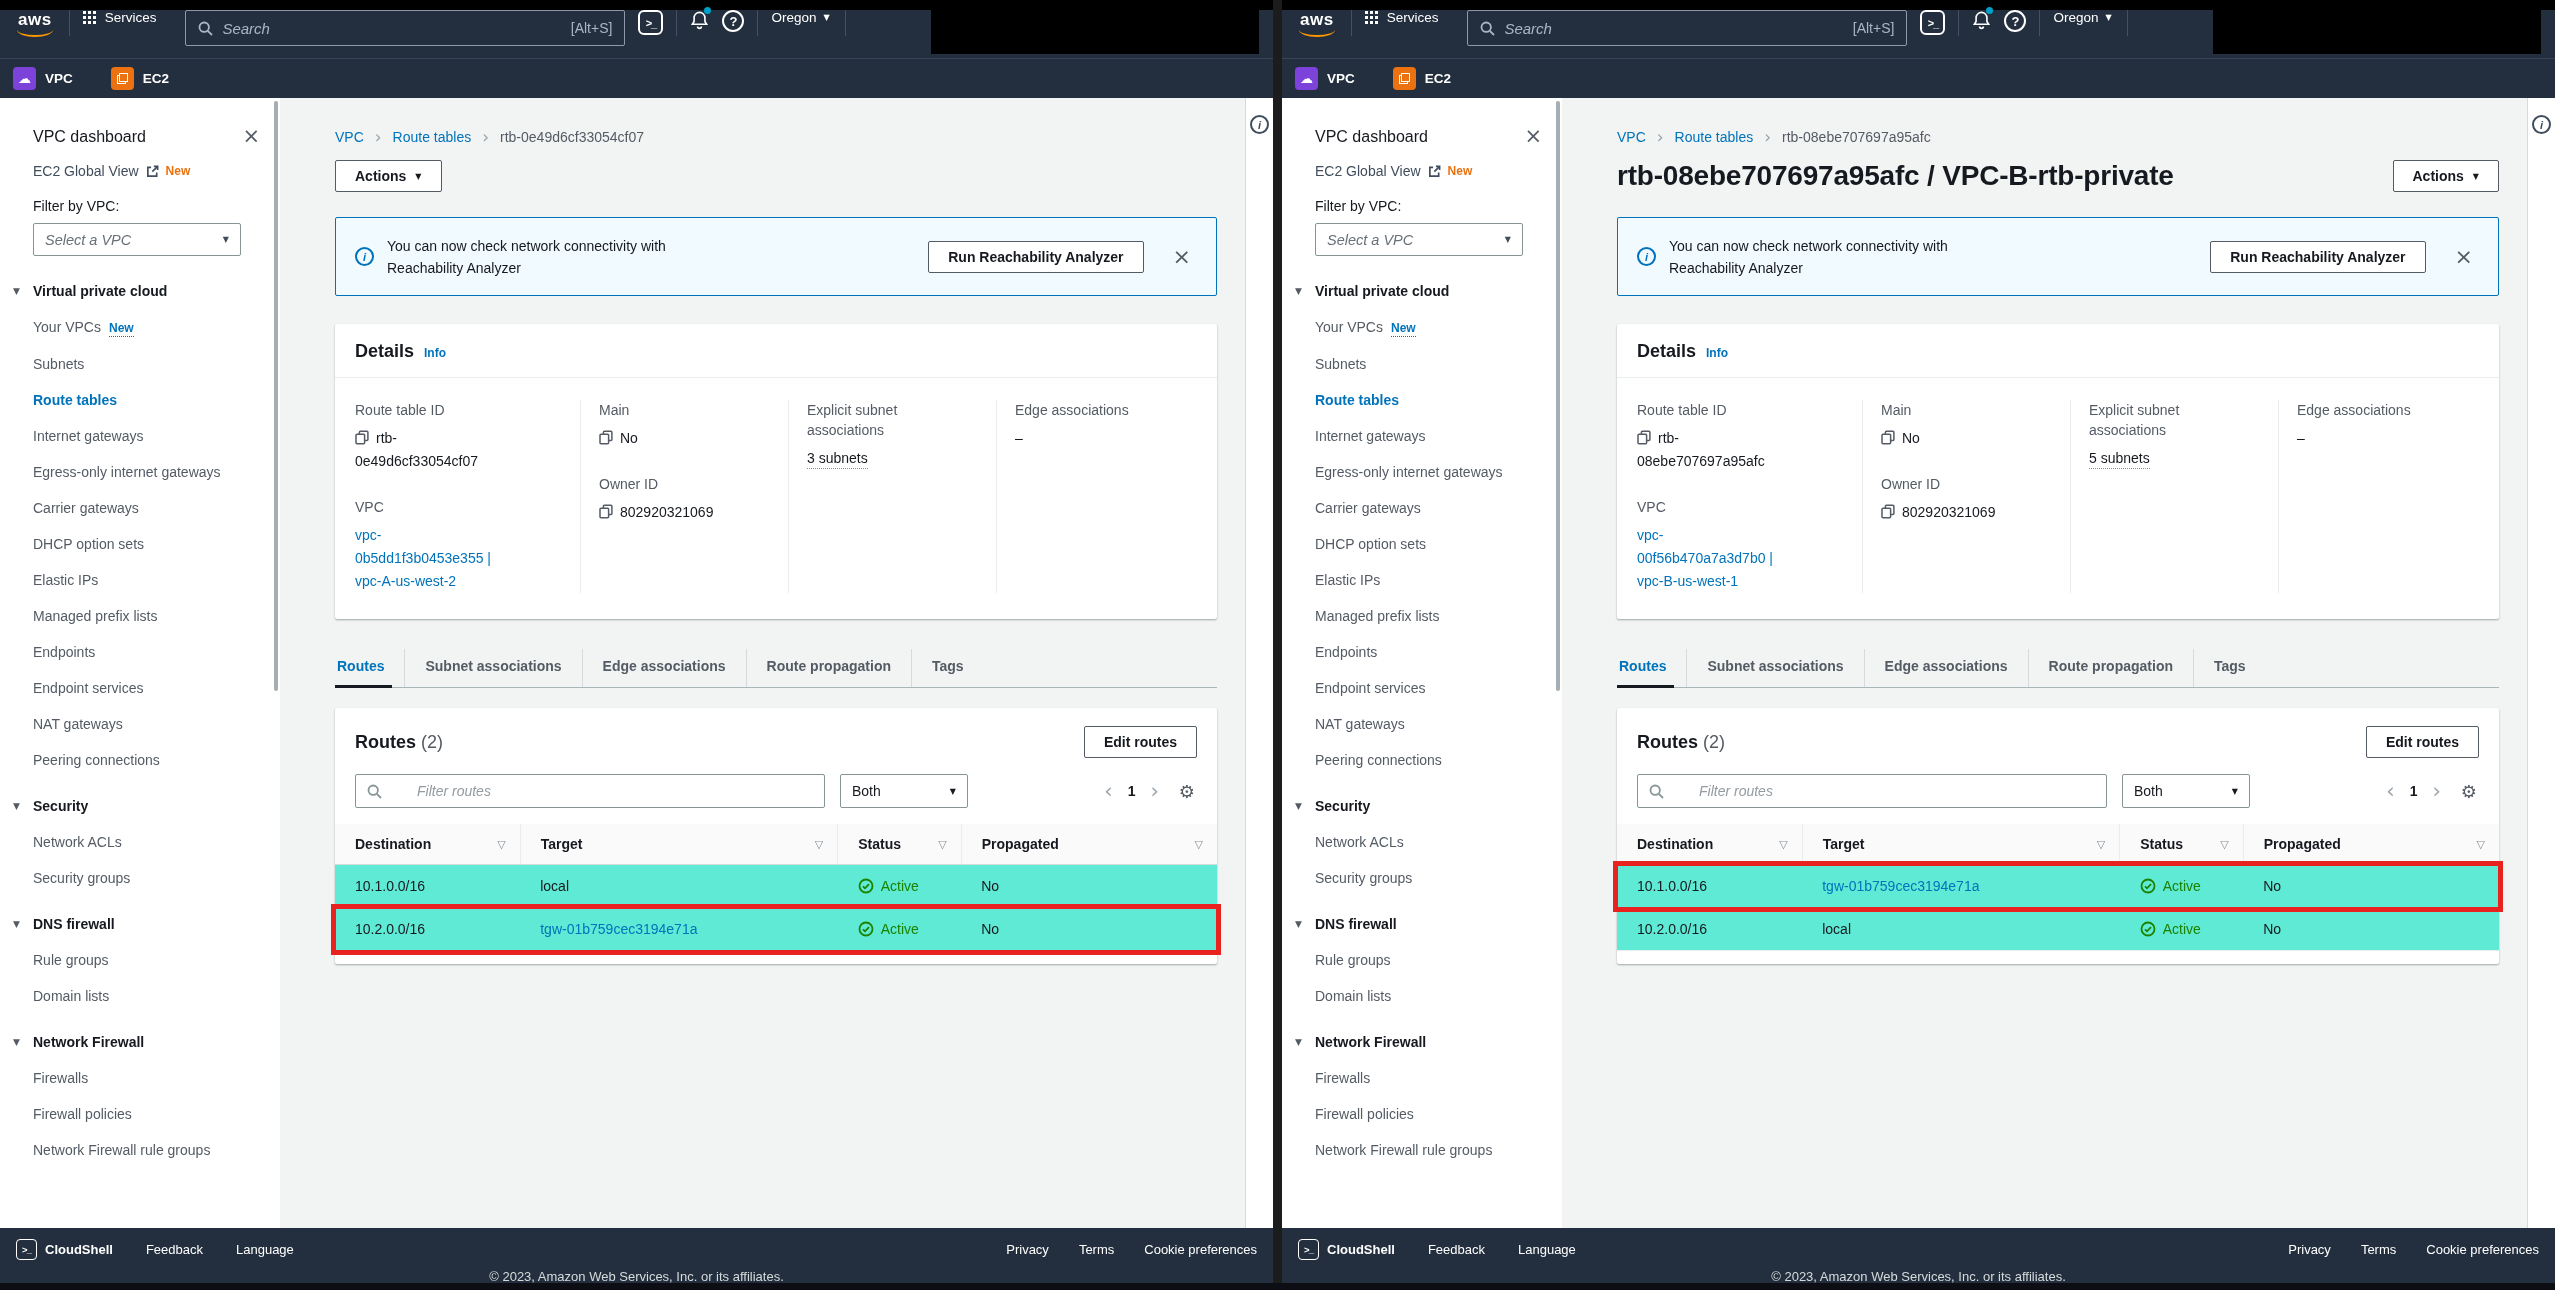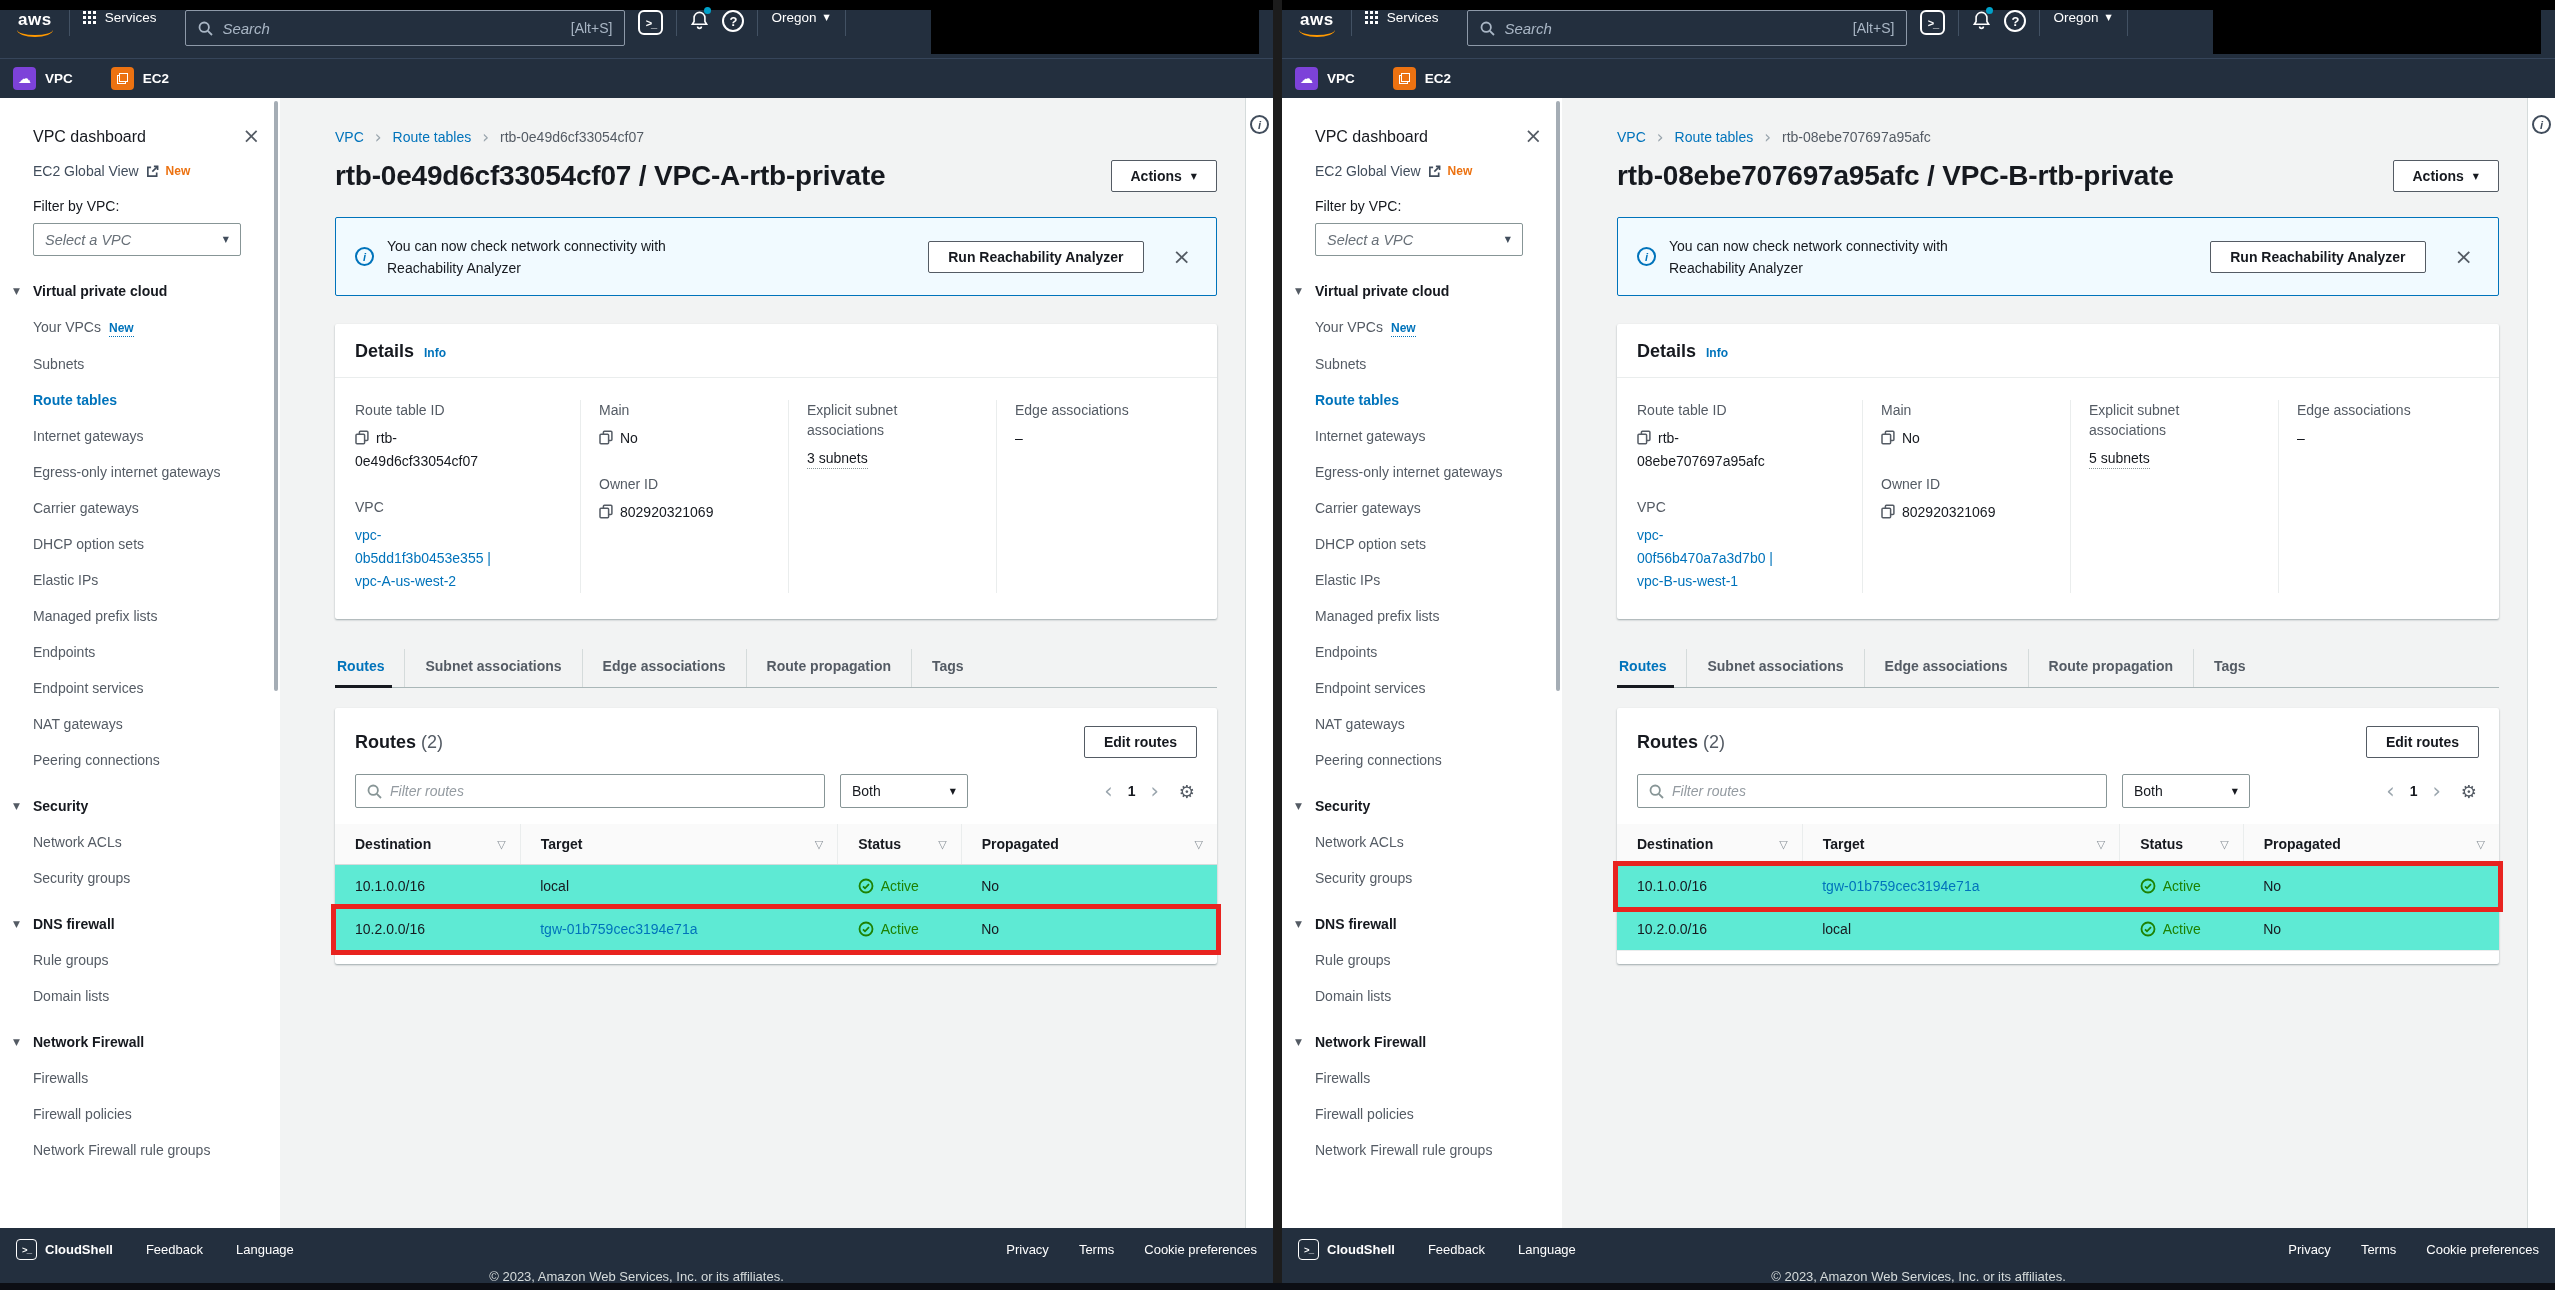--- a/index.html
+++ b/index.html
@@ -112,21 +112,21 @@
   .tab + .tab { border-left:1px solid #d5dbdb; }
   .tab.selected { color:#0073bb; }
   .tab.selected::after { content:""; position:absolute; left:0; right:12px; bottom:-1px; height:3px; background:#16191f; }
 
   .routes-head { display:flex; justify-content:space-between; align-items:center; padding:18px 20px 6px; }
   .routes-title { font-size:18px; font-weight:bold; color:#16191f; }
   .routes-count { font-weight:normal; color:#545b64; }
   .filter-row { display:flex; align-items:center; padding:10px 20px 16px; }
   .filter-input { width:470px; height:34px; border:1px solid #879596; border-radius:2px; display:flex; align-items:center;
       gap:8px; padding:0 11px; color:#879596; background:#fff; }
-  .filter-input input { flex:1; border:none; outline:none; font-size:14px; font-style:italic; color:#c2410c; font-family:"Liberation Sans",sans-serif; }
+  .filter-input input { flex:1; border:none; outline:none; font-size:14px; font-style:italic; color:#c2410c; font-family:"Liberation Sans",sans-serif;margin-left:27px; }
   .filter-input input::placeholder { color:#949ba1; font-style:italic; }
   .both-select { width:128px; height:34px; border:1px solid #879596; border-radius:2px; margin-left:15px; display:flex;
       align-items:center; justify-content:space-between; padding:0 11px; font-size:14px; color:#16191f; cursor:pointer; }
   .both-select .caret-sm { color:#16191f; }
   .pager { margin-left:auto; display:flex; align-items:center; gap:15px; }
   .pg-arrow { color:#9aa5ad; font-size:21px; line-height:18px; cursor:pointer; }
   .pg-num { font-size:14px; font-weight:bold; color:#16191f; }
   .gear { margin-left:20px; margin-right:2px; color:#545b64; font-size:18px; cursor:pointer; }
 
   table.routes { width:100%; border-collapse:collapse; }
@@ -338,21 +338,20 @@
 
       <div class="main">
         <div class="breadcrumb">
           <span class="bc-link">VPC</span>
           <span class="bc-sep glyph">›</span>
           <span class="bc-link">Route tables</span>
           <span class="bc-sep glyph">›</span>
           <span class="bc-leaf">rtb-0e49d6cf33054cf07</span>
         </div>
         <div class="page-head">
-          <h1 class="page-title">rtb-0e49d6cf33054cf07 / VPC-A-rtb-private</h1>
           <button class="btn">
             <span>Actions</span>
             <span class="caret-sm glyph">▼</span>
           </button>
         </div>
         <div class="banner">
           <span class="info-circle">i</span>
           <span class="banner-text">You can now check network connectivity with Reachability Analyzer</span>
           <button class="btn">Run Reachability Analyzer</button>
           <span class="banner-close glyph">×</span>

